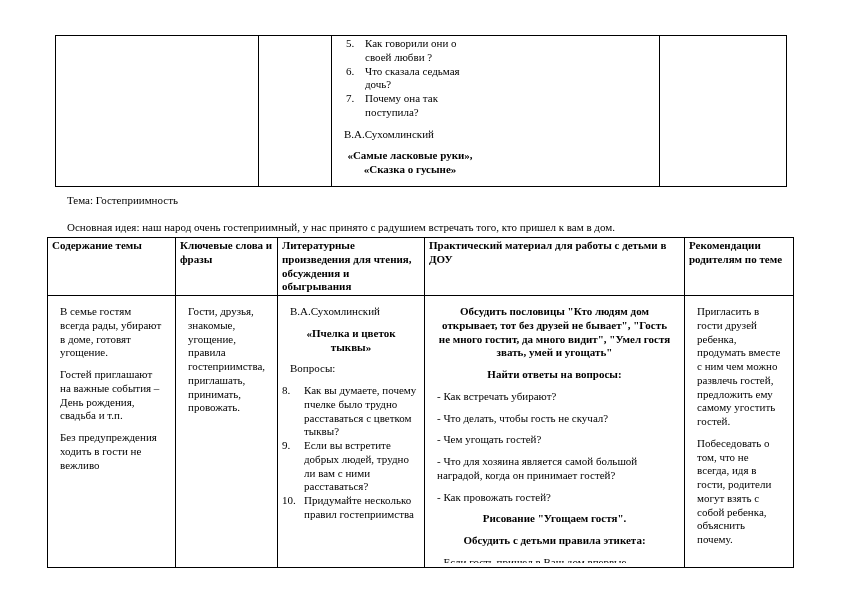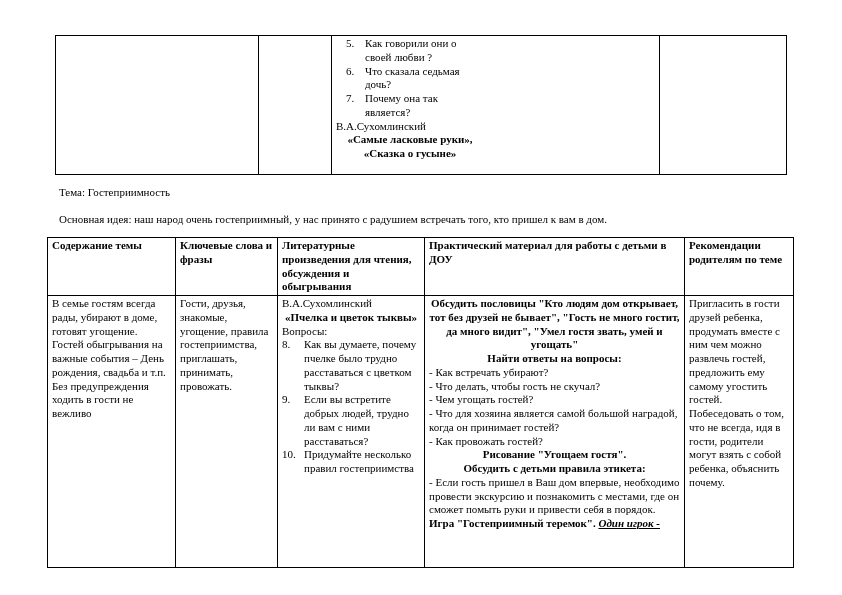--- a/index.html
+++ b/index.html
@@ -10,21 +10,21 @@
     height: 595px;
     background: #ffffff;
     font-family: "Liberation Serif", "DejaVu Serif", serif;
     font-size: 11px;
     line-height: 1.25;
     color: #000;
     overflow: hidden;
   }
   table { border-collapse: collapse; table-layout: fixed; }
   td { border: 1px solid #000; vertical-align: top; padding: 1px 4px; background: #fff; }
-  p { margin: 0; }
+  p { margin: 8px; }
   .b { font-weight: bold; text-align: center; }
   .u { }
   .i { font-style: italic; text-decoration: underline; }
 
   
   .t-top { position: absolute; left: 55px; top: 35px; width: 731px; }
   .t-top td { height: 139px; }
   .t-top .inner { width: 148px; }
   .t-top .list-block { margin-left: 10px; }
 
@@ -66,21 +66,21 @@
               <div class="li">
                 <span class="num">5.</span>
                 <span class="txt">Как говорили они о своей любви ?</span>
               </div>
               <div class="li">
                 <span class="num">6.</span>
                 <span class="txt">Что сказала седьмая дочь?</span>
               </div>
               <div class="li">
                 <span class="num">7.</span>
-                <span class="txt">Почему она так является?</span>
+                <span class="txt">Почему она так поступила?</span>
               </div>
             </div>
             <p>В.А.Сухомлинский</p>
             <p class="b">«Самые ласковые руки», «Сказка о гусыне»</p>
           </div>
         </td>
         <td></td>
       </tr>
     </tbody>
   </table>
@@ -101,21 +101,21 @@
         <td>Содержание темы</td>
         <td>Ключевые слова и фразы</td>
         <td>Литературные произведения для чтения, обсуждения и обыгрывания</td>
         <td>Практический материал для работы с детьми в ДОУ</td>
         <td>Рекомендации родителям по теме</td>
       </tr>
       <tr class="bodyrow">
         <td>
           <div class="clip">
             <p>В семье гостям всегда рады, убирают в доме, готовят угощение.</p>
-            <p>Гостей обыгрывания на важные события – День рождения, свадьба и т.п.</p>
+            <p>Гостей приглашают на важные события – День рождения, свадьба и т.п.</p>
             <p>Без предупреждения ходить в гости не вежливо</p>
           </div>
         </td>
         <td>
           <div class="clip">
             <p>Гости, друзья, знакомые, угощение, правила гостеприимства, приглашать, принимать, провожать.</p>
           </div>
         </td>
         <td>
           <div class="clip">

